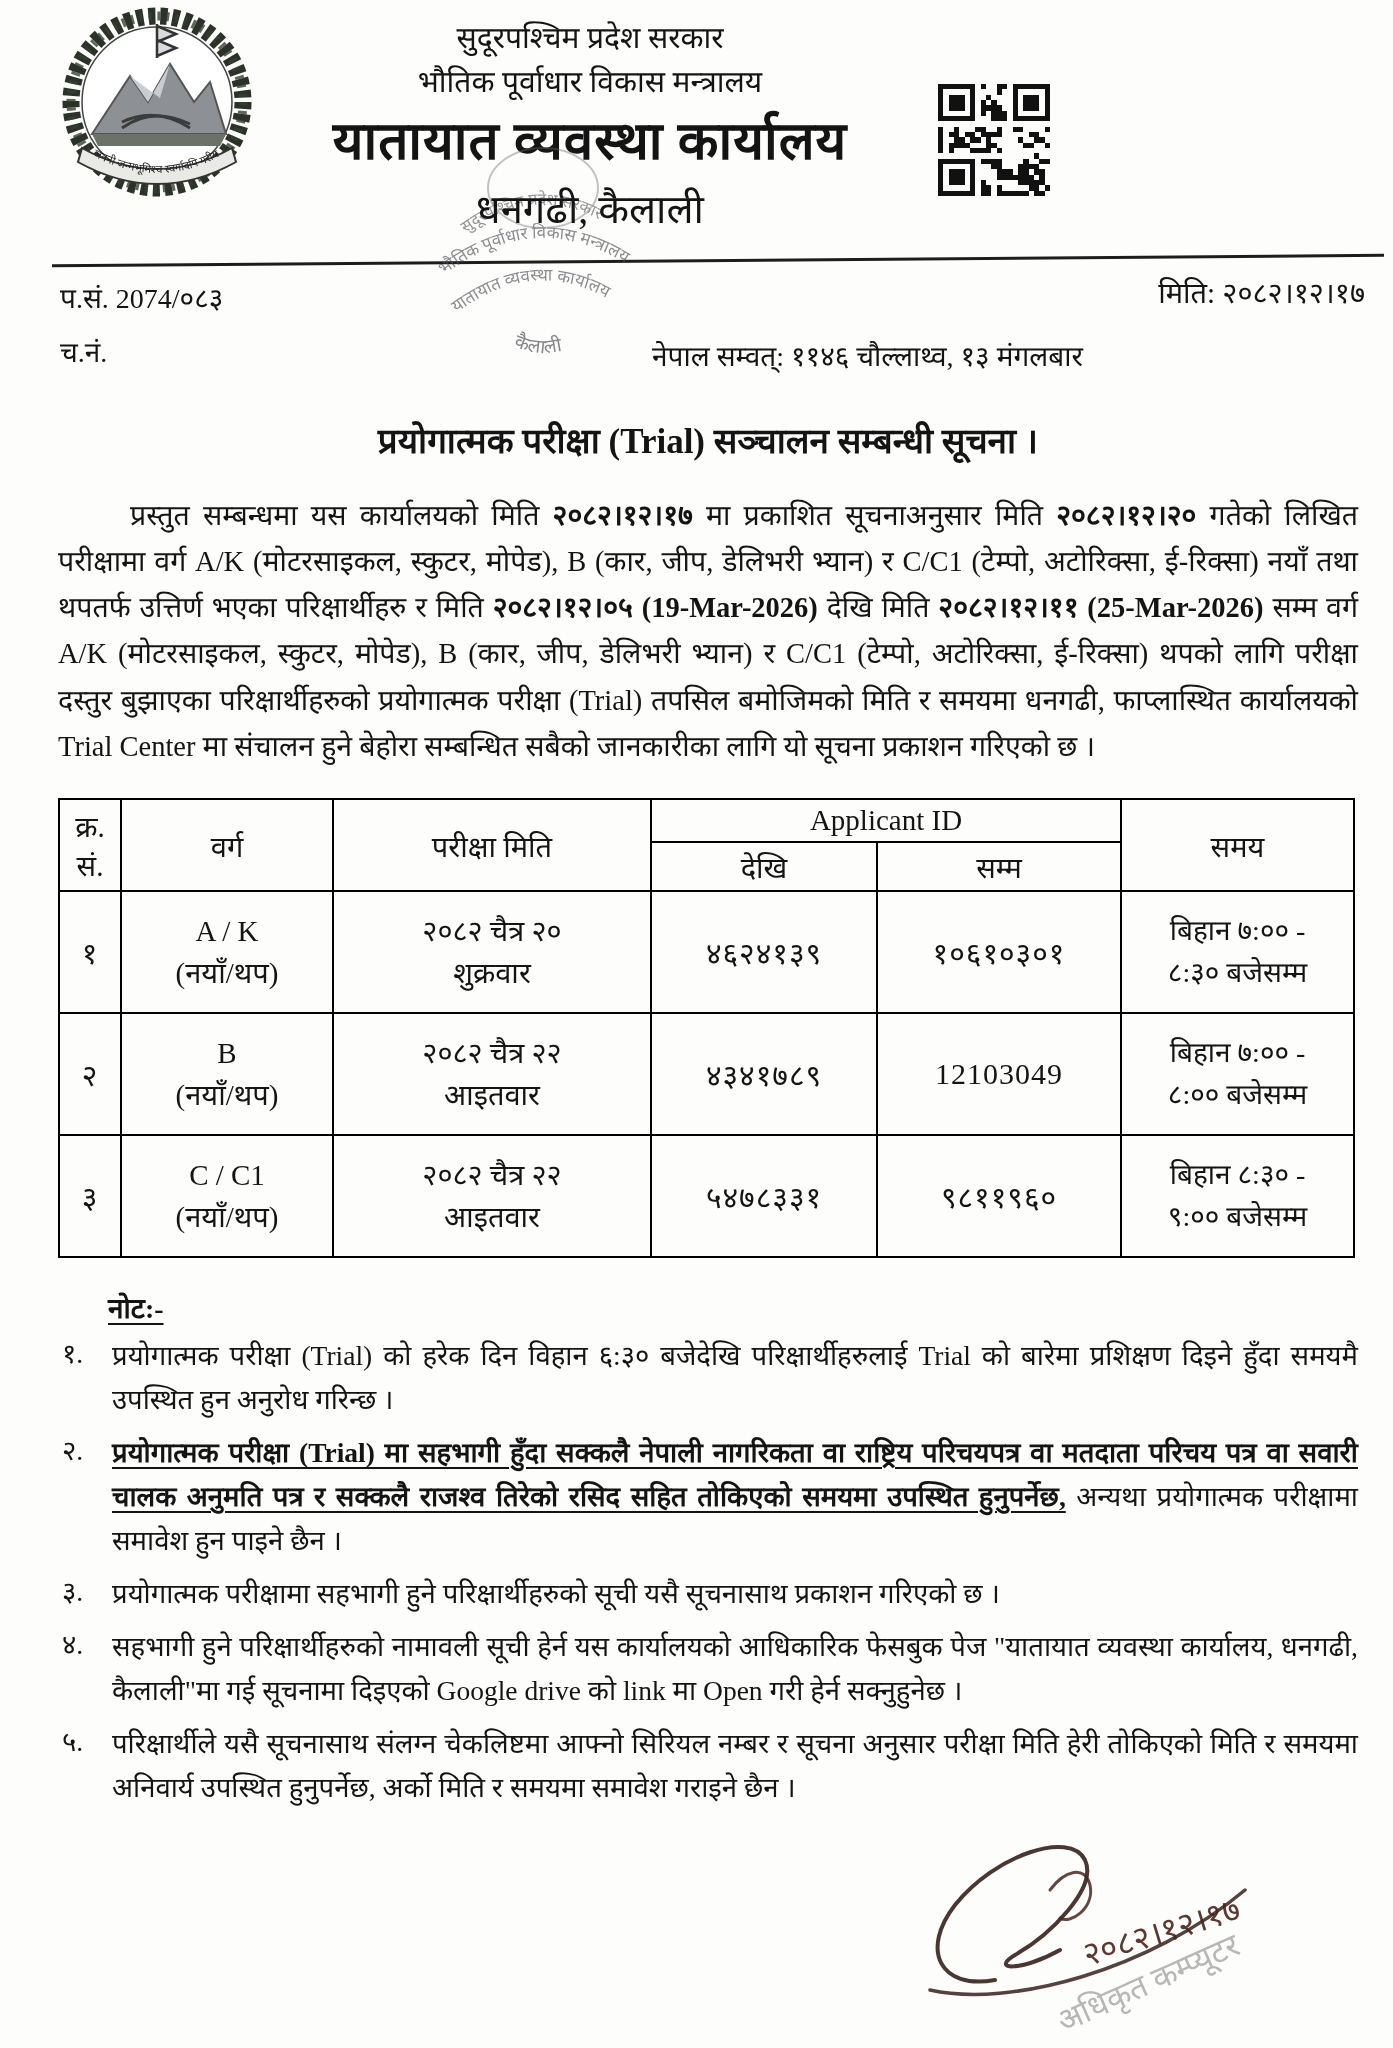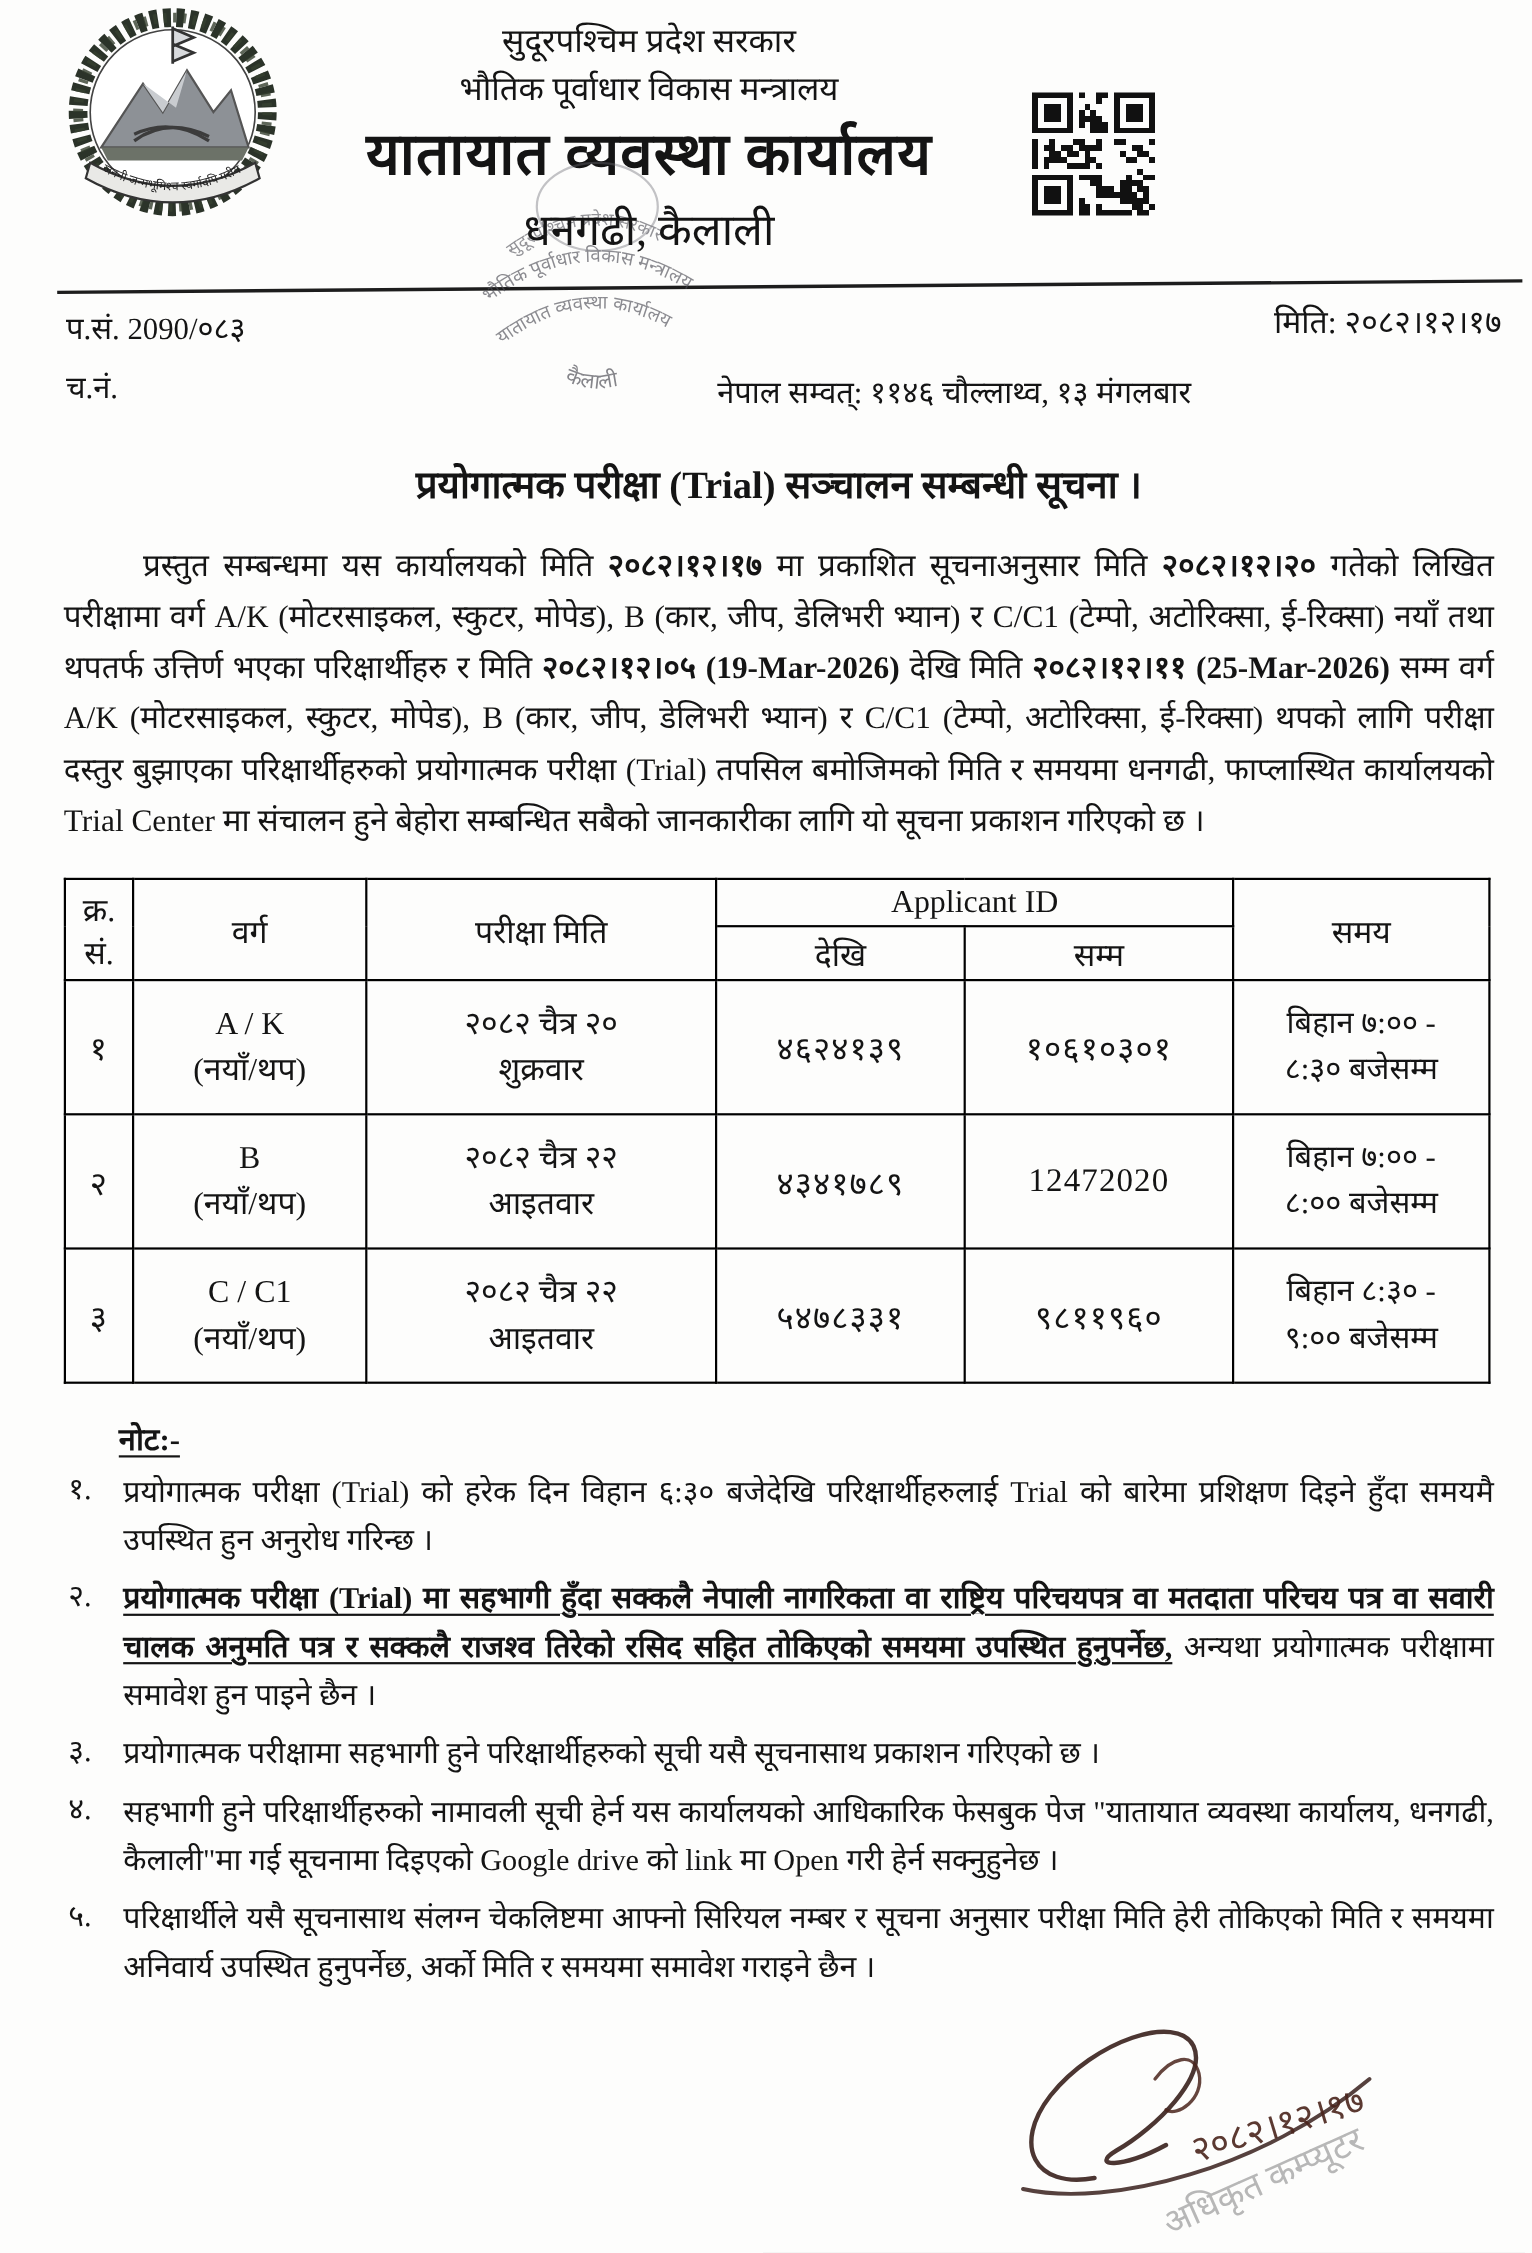--- a/index.html
+++ b/index.html
@@ -249,21 +249,21 @@
     </defs>
     <text font-size="16" opacity="0.75"><textPath href="#sealTop" startOffset="8%">सुदूरपश्चिम प्रदेश सरकार</textPath></text>
     <text font-size="17" opacity="0.8"><textPath href="#sealMid1" startOffset="2%">भौतिक पूर्वाधार विकास मन्त्रालय</textPath></text>
     <text font-size="17" opacity="0.8"><textPath href="#sealMid2" startOffset="4%">यातायात व्यवस्था कार्यालय</textPath></text>
     <text font-size="19" opacity="0.85"><textPath href="#sealBot" startOffset="22%">कैलाली</textPath></text>
     <ellipse cx="145" cy="60" rx="55" ry="40" fill="none" stroke="#6a6a72" stroke-width="2" opacity="0.5"></ellipse>
   </svg>
 
   <div class="rule"></div>
 
-  <div class="meta-ref">प.सं. 2090/०८३</div>
+  <div class="meta-ref">प.सं. 2074/०८३</div>
   <div class="meta-ch">च.नं.</div>
   <div class="meta-date">मिति: २०८२।१२।१७</div>
   <div class="meta-sambat">नेपाल सम्वत्: ११४६ चौल्लाथ्व, १३ मंगलबार</div>
 
   <div class="doc-body">
 
     <div class="doc-title">प्रयोगात्मक परीक्षा (Trial) सञ्चालन सम्बन्धी सूचना  ।</div>
 
     <p class="doc-para"><span>प्रस्तुत सम्बन्धमा यस कार्यालयको मिति </span><span class="b">२०८२।१२।१७</span><span> मा प्रकाशित सूचनाअनुसार मिति </span><span class="b">२०८२।१२।२०</span><span> गतेको लिखित परीक्षामा वर्ग A/K (मोटरसाइकल, स्कुटर, मोपेड), B (कार, जीप, डेलिभरी भ्यान) र C/C1 (टेम्पो, अटोरिक्सा, ई-रिक्सा) नयाँ तथा थपतर्फ उत्तिर्ण भएका परिक्षार्थीहरु र मिति </span><span class="b">२०८२।१२।०५ (19-Mar-2026)</span><span> देखि मिति </span><span class="b">२०८२।१२।११ (25-Mar-2026)</span><span> सम्म वर्ग A/K (मोटरसाइकल, स्कुटर, मोपेड), B (कार, जीप, डेलिभरी भ्यान) र C/C1 (टेम्पो, अटोरिक्सा, ई-रिक्सा) थपको लागि परीक्षा दस्तुर बुझाएका परिक्षार्थीहरुको प्रयोगात्मक परीक्षा (Trial) तपसिल बमोजिमको मिति र समयमा धनगढी, फाप्लास्थित कार्यालयको Trial Center मा संचालन हुने बेहोरा सम्बन्धित सबैको जानकारीका लागि यो सूचना प्रकाशन गरिएको छ ।</span></p>
 
@@ -315,21 +315,21 @@
           <td class="num">२</td>
           <td class="cell-2l">
             <div>B</div>
             <div>(नयाँ/थप)</div>
           </td>
           <td class="cell-2l">
             <div>२०८२ चैत्र २२</div>
             <div>आइतवार</div>
           </td>
           <td class="num">४३४१७८९</td>
-          <td class="num">12472020</td>
+          <td class="num">12103049</td>
           <td class="time">
             <div>बिहान ७:०० -</div>
             <div>८:०० बजेसम्म</div>
           </td>
         </tr>
         <tr class="data-row">
           <td class="num">३</td>
           <td class="cell-2l">
             <div>C / C1</div>
             <div>(नयाँ/थप)</div>

